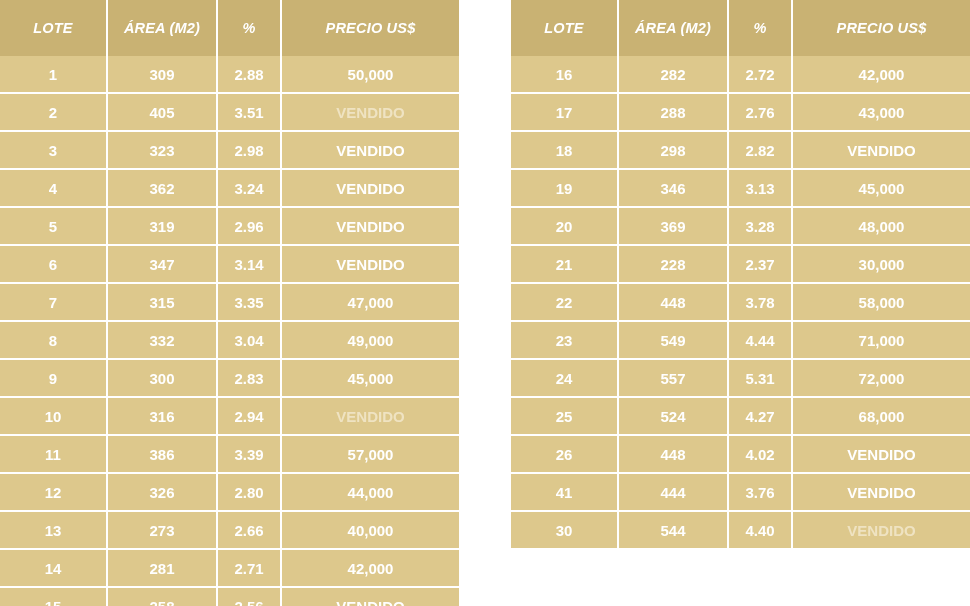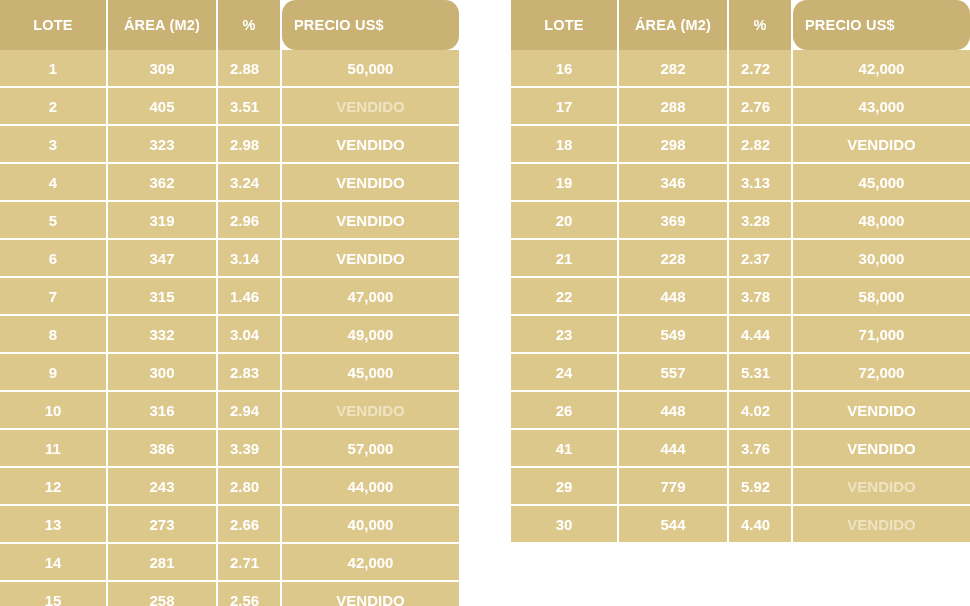--- a/index.html
+++ b/index.html
@@ -41,51 +41,52 @@
   col.c-area   { width: 110px; }
   col.c-pct    { width: 64px;  }
   col.c-precio { width: 177px; }
 
   thead th {
     background: #c9b273;
     color: #ffffff;
     font-size: 14.5px;
     font-weight: bold;
     letter-spacing: 0.2px;
-    height: 50px;
+    height: 56px;
     padding: 0 12px;
     text-align: center;
     border-right: 2px solid #ffffff;
     vertical-align: middle;
     white-space: nowrap;
+    font-style: italic;
   }
   thead th:last-child {
     border-right: none;
     text-align: right;
   }
-  thead th.th-precio { text-align: left; border-radius: 14px; }
+  thead th.th-precio { text-align: center; }
 
   tbody td {
     background: #ddc88c;
     color: #ffffff;
     font-size: 15px;
     font-weight: bold;
     height: 36px;
     padding: 0 12px;
     border-right: 2px solid #ffffff;
     border-bottom: 2px solid #ffffff;
     vertical-align: middle;
     white-space: nowrap;
   }
   tbody tr td:last-child {
     border-right: none;
   }
   td.col-lote   { text-align: center; }
   td.col-area   { text-align: center; }
-  td.col-pct    { text-align: left; margin-top: 8px; }
+  td.col-pct    { text-align: center; margin-top: 8px; }
   td.col-precio { text-align: center; }
 
   td.vendido-light { color: #efe3c2; }
   td.vendido-white { color: #ffffff; }
 </style>
 </head>
 <body>
 
 <div class="sheet">
 
@@ -138,21 +139,21 @@
           </tr>
           <tr>
             <td class="col-lote">6</td>
             <td class="col-area">347</td>
             <td class="col-pct">3.14</td>
             <td class="col-precio vendido-white">VENDIDO</td>
           </tr>
           <tr>
             <td class="col-lote">7</td>
             <td class="col-area">315</td>
-            <td class="col-pct">1.46</td>
+            <td class="col-pct">3.35</td>
             <td class="col-precio">47,000</td>
           </tr>
           <tr>
             <td class="col-lote">8</td>
             <td class="col-area">332</td>
             <td class="col-pct">3.04</td>
             <td class="col-precio">49,000</td>
           </tr>
           <tr>
             <td class="col-lote">9</td>
@@ -167,21 +168,21 @@
             <td class="col-precio vendido-light">VENDIDO</td>
           </tr>
           <tr>
             <td class="col-lote">11</td>
             <td class="col-area">386</td>
             <td class="col-pct">3.39</td>
             <td class="col-precio">57,000</td>
           </tr>
           <tr>
             <td class="col-lote">12</td>
-            <td class="col-area">243</td>
+            <td class="col-area">326</td>
             <td class="col-pct">2.80</td>
             <td class="col-precio">44,000</td>
           </tr>
           <tr>
             <td class="col-lote">13</td>
             <td class="col-area">273</td>
             <td class="col-pct">2.66</td>
             <td class="col-precio">40,000</td>
           </tr>
           <tr>
@@ -267,36 +268,36 @@
             <td class="col-pct">4.44</td>
             <td class="col-precio">71,000</td>
           </tr>
           <tr>
             <td class="col-lote">24</td>
             <td class="col-area">557</td>
             <td class="col-pct">5.31</td>
             <td class="col-precio">72,000</td>
           </tr>
           <tr>
+            <td class="col-lote">25</td>
+            <td class="col-area">524</td>
+            <td class="col-pct">4.27</td>
+            <td class="col-precio">68,000</td>
+          </tr>
+          <tr>
             <td class="col-lote">26</td>
             <td class="col-area">448</td>
             <td class="col-pct">4.02</td>
             <td class="col-precio vendido-white">VENDIDO</td>
           </tr>
           <tr>
             <td class="col-lote">41</td>
             <td class="col-area">444</td>
             <td class="col-pct">3.76</td>
             <td class="col-precio vendido-white">VENDIDO</td>
-          </tr>
-          <tr>
-            <td class="col-lote">29</td>
-            <td class="col-area">779</td>
-            <td class="col-pct">5.92</td>
-            <td class="col-precio vendido-light">VENDIDO</td>
           </tr>
           <tr>
             <td class="col-lote">30</td>
             <td class="col-area">544</td>
             <td class="col-pct">4.40</td>
             <td class="col-precio vendido-light">VENDIDO</td>
           </tr>
         </tbody>
     </table>
   </div>

